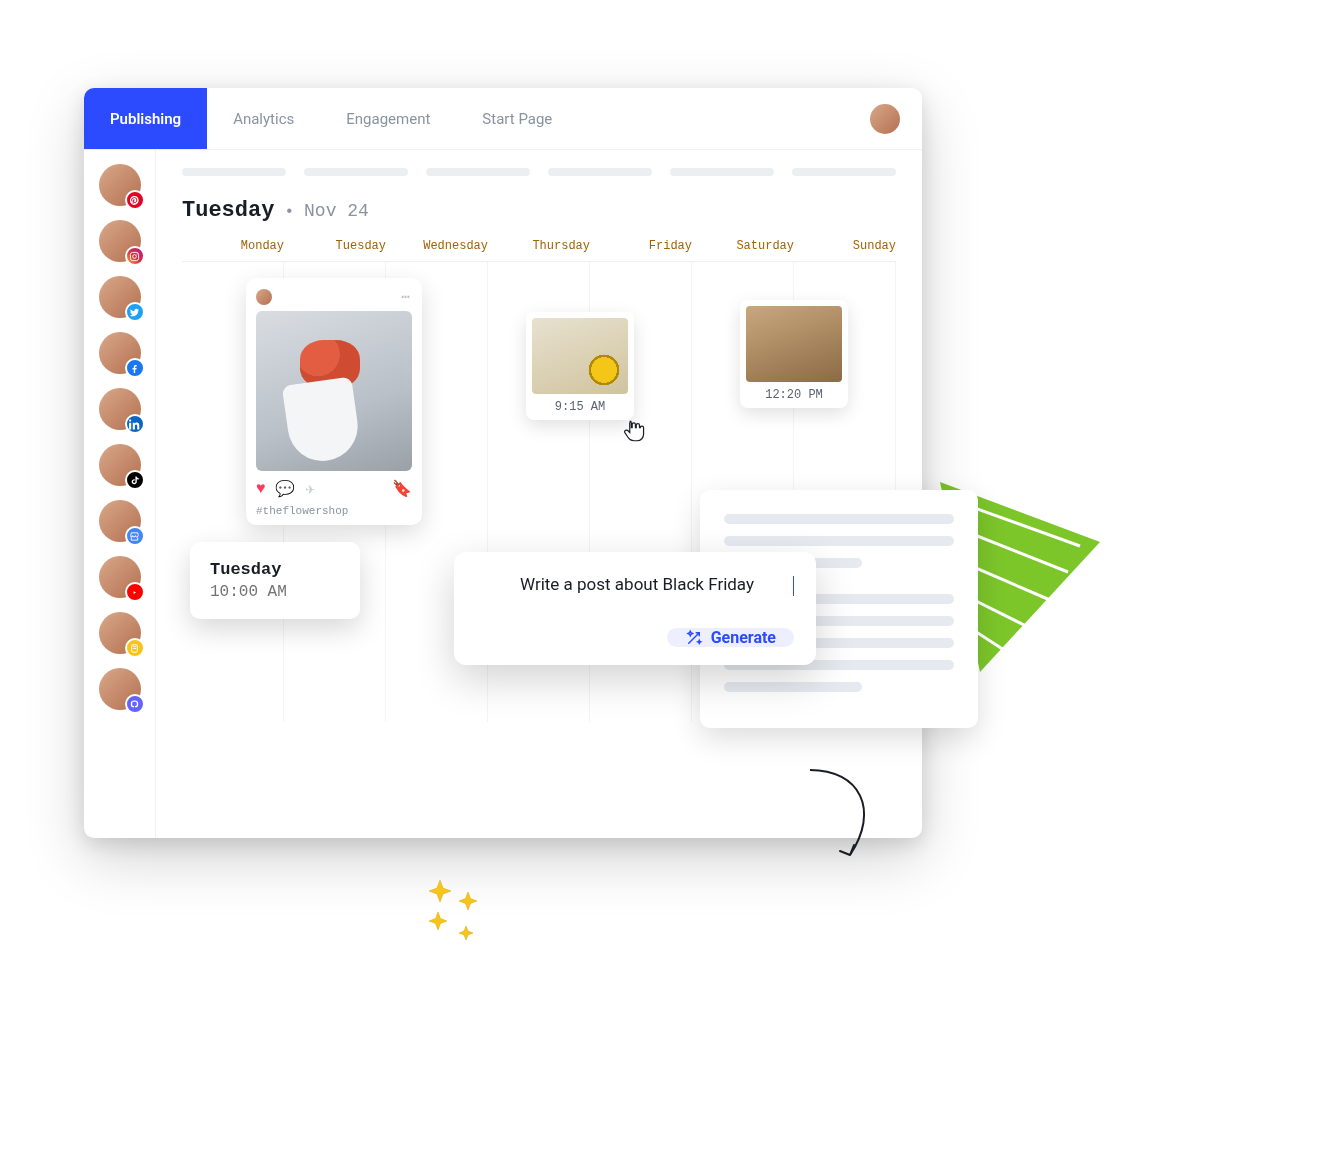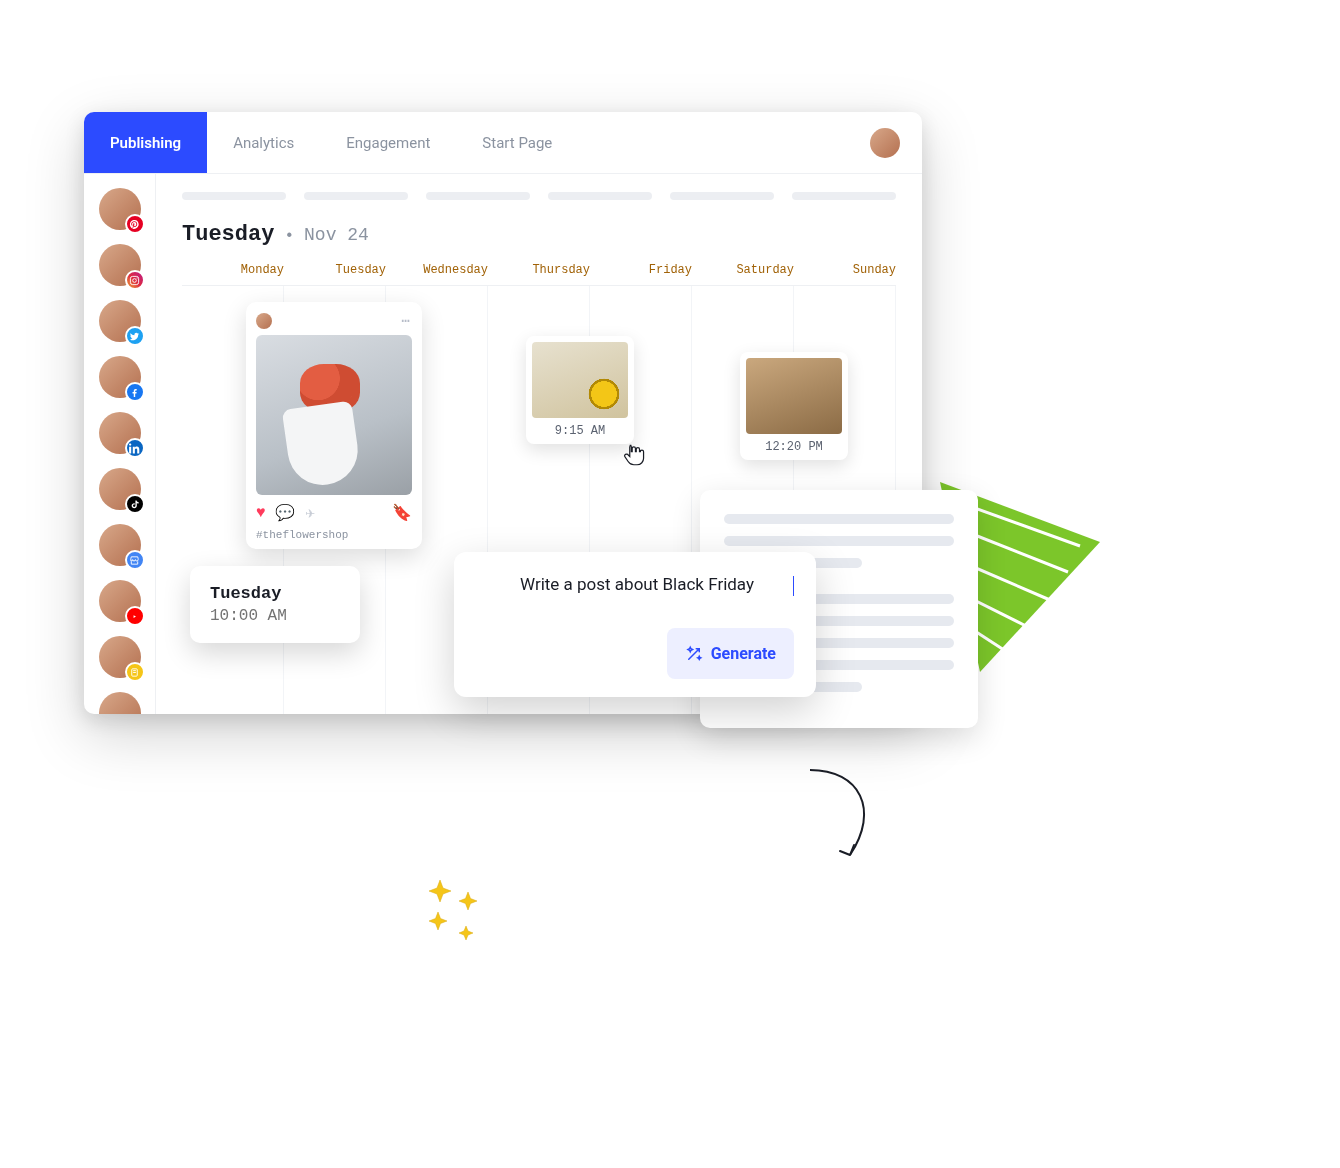--- a/index.html
+++ b/index.html
@@ -9,26 +9,25 @@
   width: 1340px;
   height: 1168px;
   position: relative;
   overflow: hidden;
 }
 .app-window {
   position: absolute;
   top: 88px;
   left: 84px;
   width: 838px;
-  height: 602px;
+  height: 750px;
   background: #fff;
   border-radius: 10px;
   box-shadow: 0 20px 60px rgba(0,0,0,0.18), 0 6px 20px rgba(0,0,0,0.12);
   overflow: hidden;
-  margin-top: 24px;
 }
 .top-nav {
   height: 62px;
   display: flex;
   align-items: center;
   border-bottom: 1px solid #eef0f3;
 }
 .tab {
   padding: 0 26px;
   height: 100%;
@@ -215,21 +214,21 @@
   padding: 6px;
   width: 108px;
 }
 .thumb-card .img {
   width: 96px; height: 76px;
   border-radius: 4px;
 }
 .thumb-card.thu { top: 50px; left: 344px; }
 .thumb-card.thu .img { background: linear-gradient(160deg,#e7e1cf,#d0c39e); position:relative; }
 .thumb-card.thu .img::after{content:"";position:absolute;right:6px;bottom:6px;width:36px;height:36px;background:radial-gradient(circle,#f3c617 0 50%,#b28905 51% 60%,transparent 61%);border-radius:50%;}
-.thumb-card.sat { top: 66px; left: 558px; }
+.thumb-card.sat { top: 38px; left: 558px; }
 .thumb-card.sat .img { background: linear-gradient(160deg,#caa87e,#8b6b45); }
 .thumb-card .time {
   text-align: center;
   font-size: 12px;
   color: #5b6270;
   margin-top: 6px;
 }
 .cursor-hand {
   position: absolute;
   top: 156px; left: 438px;
@@ -295,22 +294,22 @@
 .gen-btn-row {
   display: flex;
   justify-content: flex-end;
   margin-top: 16px;
 }
 .gen-btn {
   background: #edefff;
   color: #2c4bff;
   font-weight: 700;
   font-size: 16px;
-  padding: 16px 18px;
-  border-radius: 8px;
+  padding: 0 18px;
+  border-radius: 16px;
   display: flex;
   align-items: center;
   gap: 8px;
   cursor: pointer;
 }
 .sparkles {
   position: absolute;
   top: 870px; left: 420px;
   width: 80px; height: 80px;
   z-index: 6;

